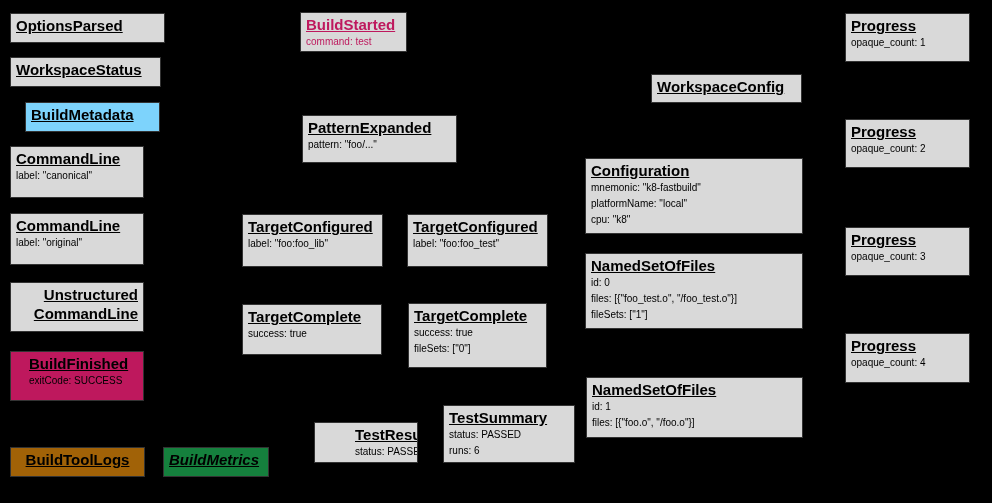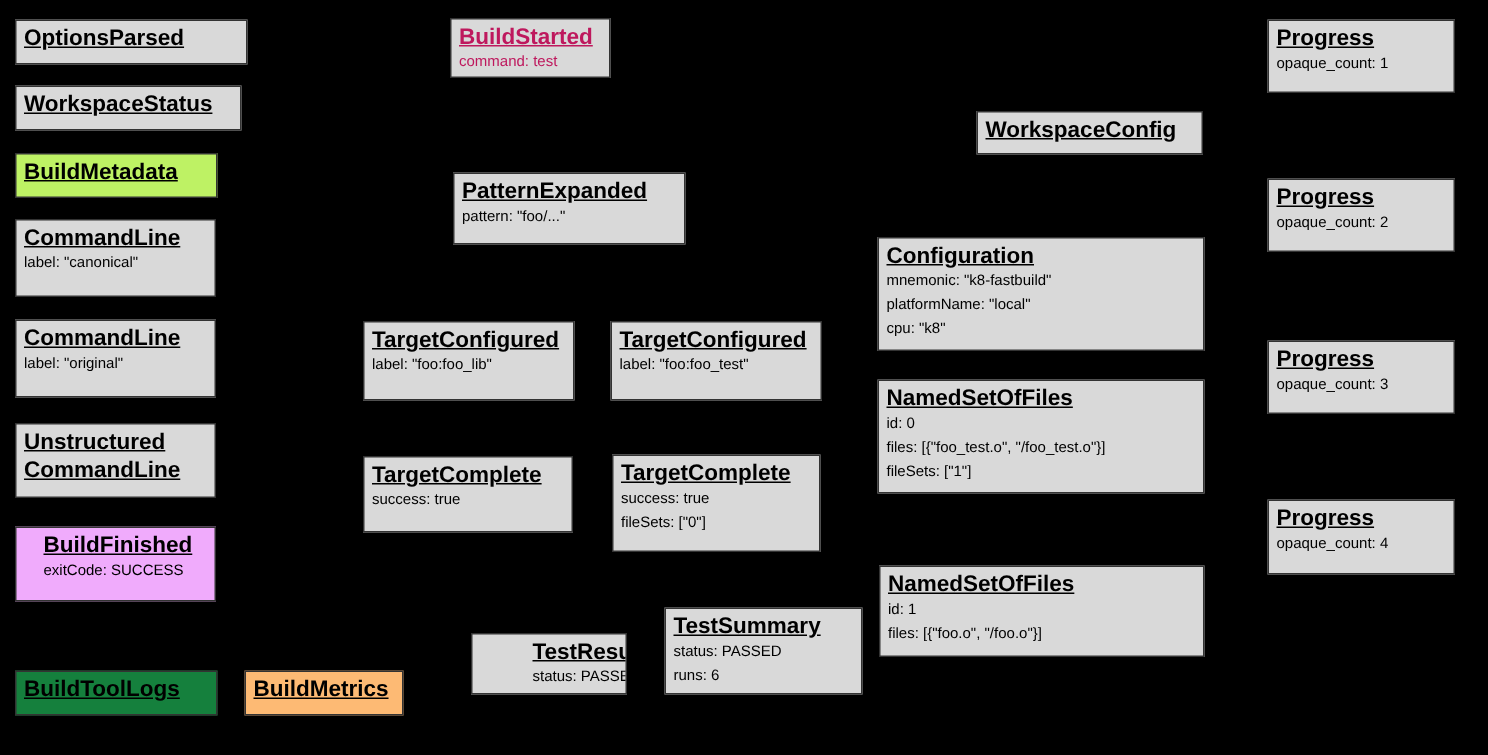--- a/index.html
+++ b/index.html
@@ -42,49 +42,49 @@
 <div class="canvas">
 
   <div class="box" style="left: 10px; top: 13px; width: 155px; height: 30px; background: rgb(217, 217, 217); border-color: rgb(51, 51, 51); color: rgb(0, 0, 0);">
     <div class="title">OptionsParsed</div>
   </div>
 
   <div class="box" style="left: 10px; top: 57px; width: 151px; height: 30px; background: rgb(217, 217, 217); border-color: rgb(51, 51, 51); color: rgb(0, 0, 0);">
     <div class="title">WorkspaceStatus</div>
   </div>
 
-  <div class="box" style="left: 10px; top: 102px; width: 135px; height: 30px; background: #bef264; border-color: rgb(51, 51, 51); color: rgb(0, 0, 0);">
+  <div class="box" style="left: 25px; top: 102px; width: 135px; height: 30px; background: #7dd3fc; border-color: rgb(51, 51, 51); color: rgb(0, 0, 0);">
     <div class="title">BuildMetadata</div>
   </div>
 
   <div class="box" style="left: 10px; top: 146px; width: 134px; height: 52px; background: rgb(217, 217, 217); border-color: rgb(51, 51, 51); color: rgb(0, 0, 0);">
     <div class="title">CommandLine</div>
     <div class="line">label: "canonical"</div>
   </div>
 
   <div class="box" style="left: 10px; top: 213px; width: 134px; height: 52px; background: rgb(217, 217, 217); border-color: rgb(51, 51, 51); color: rgb(0, 0, 0);">
     <div class="title">CommandLine</div>
     <div class="line">label: "original"</div>
   </div>
 
-  <div class="box" style="left: 10px; top: 282px; width: 134px; height: 50px; background: rgb(217, 217, 217); border-color: rgb(51, 51, 51); color: rgb(0, 0, 0);">
+  <div class="box" style="left: 10px; top: 282px; width: 134px; height: 50px; background: rgb(217, 217, 217); border-color: rgb(51, 51, 51); color: rgb(0, 0, 0); text-align: right;">
     <div class="title">Unstructured
 CommandLine</div>
   </div>
 
-  <div class="box" style="left: 10px; top: 351px; width: 134px; height: 50px; background: #f0abfc; border-color: rgb(51, 51, 51); color: rgb(0, 0, 0); padding-left: 18px;">
+  <div class="box" style="left: 10px; top: 351px; width: 134px; height: 50px; background: #be185d; border-color: rgb(51, 51, 51); color: rgb(0, 0, 0); padding-left: 18px;">
     <div class="title">BuildFinished</div>
     <div class="line">exitCode: SUCCESS</div>
   </div>
 
-  <div class="box" style="left: 10px; top: 447px; width: 135px; height: 30px; background: #15803d; border-color: rgb(51, 51, 51); color: rgb(0, 0, 0);">
+  <div class="box" style="left: 10px; top: 447px; width: 135px; height: 30px; background: #a16207; border-color: rgb(51, 51, 51); color: rgb(0, 0, 0); text-align: center;">
     <div class="title">BuildToolLogs</div>
   </div>
 
-  <div class="box" style="left: 163px; top: 447px; width: 106px; height: 30px; background: #fdba74; border-color: rgb(51, 51, 51); color: rgb(0, 0, 0);">
+  <div class="box" style="left: 163px; top: 447px; width: 106px; height: 30px; background: #15803d; border-color: rgb(51, 51, 51); color: rgb(0, 0, 0); font-style: italic;">
     <div class="title">BuildMetrics</div>
   </div>
 
   <div class="box" style="left: 300px; top: 12px; width: 107px; height: 40px; background: rgb(217, 217, 217); border-color: rgb(51, 51, 51); color: #be185d;">
     <div class="title">BuildStarted</div>
     <div class="line">command: test</div>
   </div>
 
   <div class="box" style="left: 302px; top: 115px; width: 155px; height: 48px; background: rgb(217, 217, 217); border-color: rgb(51, 51, 51); color: rgb(0, 0, 0);">
     <div class="title">PatternExpanded</div>

